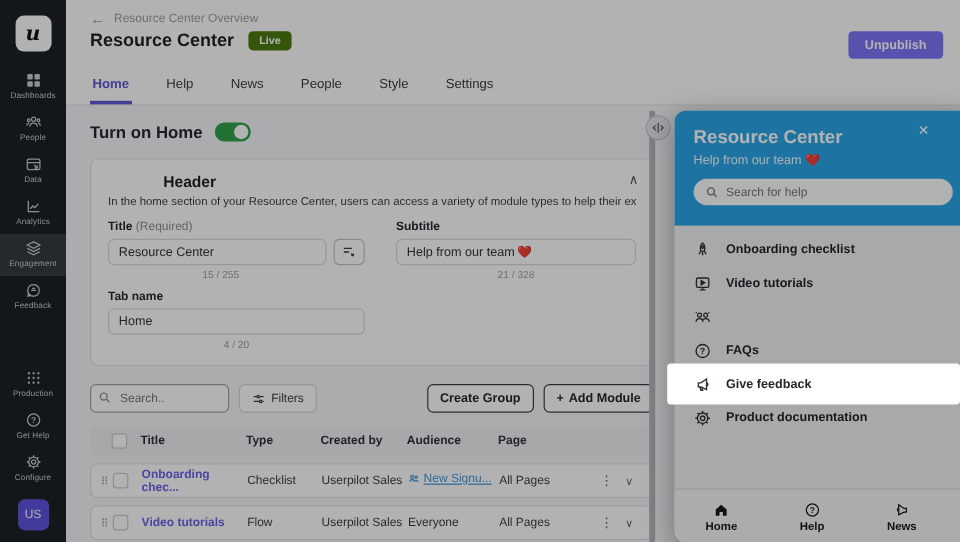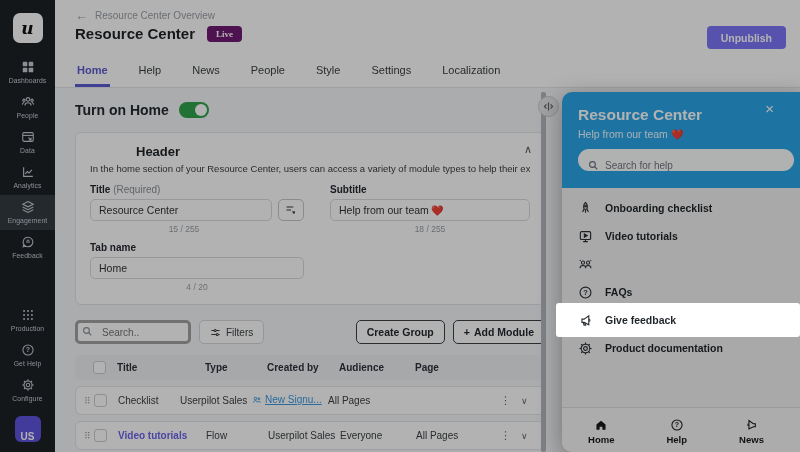--- a/index.html
+++ b/index.html
@@ -8,29 +8,29 @@
 
   
   .sidebar { position:absolute; left:0; top:0; width:55px; height:452px; background:#1d2126; display:flex; flex-direction:column; align-items:center; z-index:10; }
   .logo { width:30px; height:30px; margin:13px 0 12px; background:#fff; border-radius:7px; display:flex; align-items:center; justify-content:center;
           font-family:"DejaVu Serif", serif; font-style:italic; font-weight:bold; font-size:17px; color:#111; }
   .side-item { width:55px; padding:5px 0 6px; display:flex; flex-direction:column; align-items:center; gap:3px; color:#c7ccd3; cursor:pointer; }
   .side-item svg { width:14px; height:14px; }
   .side-item .sl { font-size:6.8px; letter-spacing:.1px; }
   .side-item.active { background:#343b42; }
   .side-spacer { flex:1; }
-  .avatar { width:26px; height:26px; margin:8px 0 10px; border-radius:6px; background:#5f55e0; color:#fff; font-size:10px; font-weight:bold; display:flex; align-items:flex-end; justify-content:center; cursor:pointer; }
+  .avatar { width:26px; height:26px; margin:8px 0 10px; border-radius:6px; background:#5f55e0; color:#fff; font-size:10px; font-weight:normal; display:flex; align-items:center; justify-content:center; cursor:pointer; }
 
   
   .topbar { position:absolute; left:55px; right:0; top:0; height:88px; background:#fff; border-bottom:1px solid #e4e6ea; z-index:5; }
   .breadcrumb { position:absolute; left:20px; top:10px; display:flex; align-items:center; gap:7px; color:#9aa0a6; font-size:10px; cursor:pointer; }
   .back-glyph { font-size:13px; line-height:10px; }
   .title-row { position:absolute; left:20px; top:25px; display:flex; align-items:center; gap:12px; }
   .page-title { font-size:15px; font-weight:bold; color:#1f2328; }
-  .live-badge { background:#701a75; color:#fff; font-size:9px; font-weight:bold; padding:3px 9px; border-radius:4px;font-family:Liberation Serif, serif; }
+  .live-badge { background:#4d7c0f; color:#fff; font-size:9px; font-weight:bold; padding:3px 9px; border-radius:4px; }
   .unpublish { position:absolute; right:14px; top:26px; height:23px; padding:0 14px; background:#7d76fa; border:none; border-radius:4px; color:#fff; font-size:10.5px; font-weight:600; cursor:pointer; }
   .tabs { position:absolute; left:20px; bottom:0; display:flex; gap:27px; }
   .tab { font-size:11px; color:#3c4043; padding:6px 2px 8px; cursor:pointer; border-bottom:3px solid transparent; }
   .tab.active { color:#5d5bd4; font-weight:600; border-bottom-color:#5d5bd4; }
 
   
   .content { position:absolute; left:55px; top:89px; right:0; bottom:0; background:#f5f6f8; padding:13px 20px; overflow:hidden; }
   .toggle-row { display:flex; align-items:center; gap:10px; }
   .toggle-label { font-size:14px; font-weight:600; color:#24292f; }
   .toggle { width:30px; height:16px; border-radius:9px; background:#31a24c; position:relative; cursor:pointer; }
@@ -52,48 +52,48 @@
   .icon-btn { width:26px; height:22px; border:1px solid #c4c7cc; border-radius:5px; background:#fff; display:flex; align-items:center; justify-content:center; cursor:pointer; }
   .count { font-size:8.5px; color:#9aa0a6; text-align:center; margin-top:3px; }
   .c1 { width:188px; } .c2 { width:100%; }
   .tabname-block { margin-top:8px; width:214px; }
   .tabname-block input { width:214px; }
   .heart { color:#d93025; font-size:10px; }
 
   
   .toolbar { margin-top:15px; width:470px; display:flex; align-items:center; gap:8px; }
   .search-box { position:relative; width:116px; }
-  .search-box input { width:116px; height:24px; border:3px solid #a3a3a3; border-radius:5px; padding:0 8px 0 24px; font-size:10px; color:#555; background:#fff; font-family:"Liberation Sans",sans-serif; }
+  .search-box input { width:116px; height:24px; border:1px solid #a3a3a3; border-radius:5px; padding:0 8px 0 24px; font-size:10px; color:#555; background:#fff; font-family:"Liberation Sans",sans-serif; }
   .search-box svg { position:absolute; left:7px; top:6px; }
   .btn-light { height:24px; border:1px solid #d4d7dc; border-radius:5px; background:#fff; display:flex; align-items:center; gap:5px; padding:0 10px; font-size:10px; color:#3c4043; cursor:pointer; }
   .btn-strong { height:24px; border:1.2px solid #3c4043; border-radius:5px; background:#fff; display:flex; align-items:center; gap:4px; padding:0 10px; font-size:10.5px; font-weight:bold; color:#24292f; cursor:pointer; }
   .tspacer { flex:1; }
 
   
   .table { margin-top:11px; width:470px; }
   .thead { height:25px; background:#f0f1f4; border-radius:4px; display:flex; align-items:center; padding-left:18px; font-size:10px; font-weight:bold; color:#2d333a; }
   .trow { height:29px; background:#fff; border:1px solid #e3e5e9; border-radius:6px; margin-top:6px; display:flex; align-items:center; padding-left:8px; font-size:10px; color:#3c4043; }
   .drag { width:10px; color:#9aa0a6; font-size:9px; cursor:grab; }
   .cb { width:13px; height:13px; border:1px solid #c9ccd1; border-radius:3px; background:#fff; margin-right:11px; cursor:pointer; flex:none; }
   .col-title { width:88px; } .col-type { width:62px; } .col-created { width:72px; } .col-aud { width:76px; } .col-page { flex:1; }
   .col-actions { width:44px; display:flex; align-items:center; gap:10px; color:#5f6368; }
   .row-link { color:#6b63e8; font-weight:600; cursor:pointer; }
-  .aud-link { color:#3f9ae0; text-decoration:underline; cursor:pointer; display:inline-flex; align-items:flex-end; gap:3px; }
+  .aud-link { color:#3f9ae0; text-decoration:underline; cursor:pointer; display:inline-flex; align-items:flex-start; gap:3px; }
   .kebab { font-size:11px; cursor:pointer; } .chev { font-size:9px; cursor:pointer; }
 
   
   .resizer { position:absolute; left:541px; top:92px; width:5px; bottom:0; background:#b4b8bd; border-radius:2px; z-index:20; cursor:col-resize; }
   .resize-handle { position:absolute; left:538px; top:96px; width:21px; height:21px; border-radius:50%; background:#e6e8eb; border:1px solid #c8ccd2; z-index:21; display:flex; align-items:center; justify-content:center; cursor:col-resize; }
 
   .panel { position:absolute; left:562px; top:92px; width:248px; height:360px; background:#f2f3f4; border-radius:10px; box-shadow:0 6px 24px rgba(0,0,0,.35); z-index:22; overflow:hidden; }
   .panel-head { height:96px; background:#2aa7ea; padding:14px 16px 0; position:relative; }
   .panel-title { color:#fff; font-size:15.5px; font-weight:bold; }
   .panel-sub { color:#f2fbff; font-size:10.5px; margin-top:4px; display:flex; align-items:center; gap:3px; }
   .panel-close { position:absolute; right:36px; top:8px; color:#fff; font-size:15px; cursor:pointer; }
-  .panel-search { margin-top:9px; height:22px; background:#fdfefe; border-radius:12px; display:flex; align-items:flex-end; gap:6px; padding:0 10px; cursor:text; }
+  .panel-search { margin-top:9px; height:22px; background:#fdfefe; border-radius:12px; display:flex; align-items:center; gap:6px; padding:0 10px; cursor:text; }
   .panel-search span { color:#707780; font-size:10px; }
   .modules { padding-top:6px; }
   .module { height:28px; display:flex; align-items:center; gap:12px; padding:0 16px; cursor:pointer; }
   .module svg { flex:none; }
   .mlabel { font-size:10.5px; font-weight:bold; color:#1f2428; }
   .panel-nav { position:absolute; left:0; right:0; bottom:0; height:45px; background:#f6f6f7; border-top:1px solid #d9dbde; display:flex; justify-content:space-around; align-items:center; padding:2px 20px 0 0; }
   .nav-item { display:flex; flex-direction:column; align-items:center; gap:2px; cursor:pointer; color:#16191c; }
   .nav-item .nl { font-size:9.5px; font-weight:bold; }
 
   
@@ -209,21 +209,20 @@
       <span class="live-badge">Live</span>
     </div>
     <button class="unpublish">Unpublish</button>
     <nav class="tabs">
       <div class="tab active">Home</div>
       <div class="tab">Help</div>
       <div class="tab">News</div>
       <div class="tab">People</div>
       <div class="tab">Style</div>
       <div class="tab">Settings</div>
-      <div class="tab">Localization</div>
     </nav>
   </header>
 
   <main class="content">
     <div class="toggle-row">
       <span class="toggle-label">Turn on Home</span>
       <div class="toggle">
           <div class="knob"></div>
         </div>
     </div>
@@ -245,21 +244,21 @@
             </div>
           </div>
           <div class="count c1">15 / 255</div>
         </div>
         <div class="fcol2">
           <div class="flabel"><span>Subtitle</span></div>
           <div class="input">
             <span>Help from our team</span>
             <span class="heart">❤️</span>
           </div>
-          <div class="count c2">18 / 255</div>
+          <div class="count c2">21 / 328</div>
         </div>
       </div>
       <div class="tabname-block">
         <div class="flabel"><span>Tab name</span></div>
         <input class="input" type="text" value="Home" style="">
         <div class="count" style="width:214px">4 / 20</div>
       </div>
     </section>
 
     <div class="toolbar">
@@ -292,20 +291,21 @@
         <div class="col-title">Title</div>
         <div class="col-type">Type</div>
         <div class="col-created">Created by</div>
         <div class="col-aud">Audience</div>
         <div class="col-page">Page</div>
       </div>
 
       <div class="trow">
         <div class="drag">⠿</div>
         <div class="cb"></div>
+        <div class="col-title row-link">Onboarding chec...</div>
         <div class="col-type">Checklist</div>
         <div class="col-created">Userpilot Sales</div>
         <div class="col-aud"><span class="aud-link">
               <svg width="10" height="10" viewBox="0 0 16 16" fill="none" stroke="#3f9ae0" stroke-width="1.6">
                 <circle cx="5.5" cy="5.5" r="2"></circle>
                 <circle cx="11" cy="6" r="1.6"></circle>
                 <path d="M2.5 12c0-2 1.5-3 3-3s3 1 3 3M9.5 11.6c.3-1.6 3.8-1.8 4 .4"></path>
               </svg>
               <span>New Signu...</span>
             </span></div>

